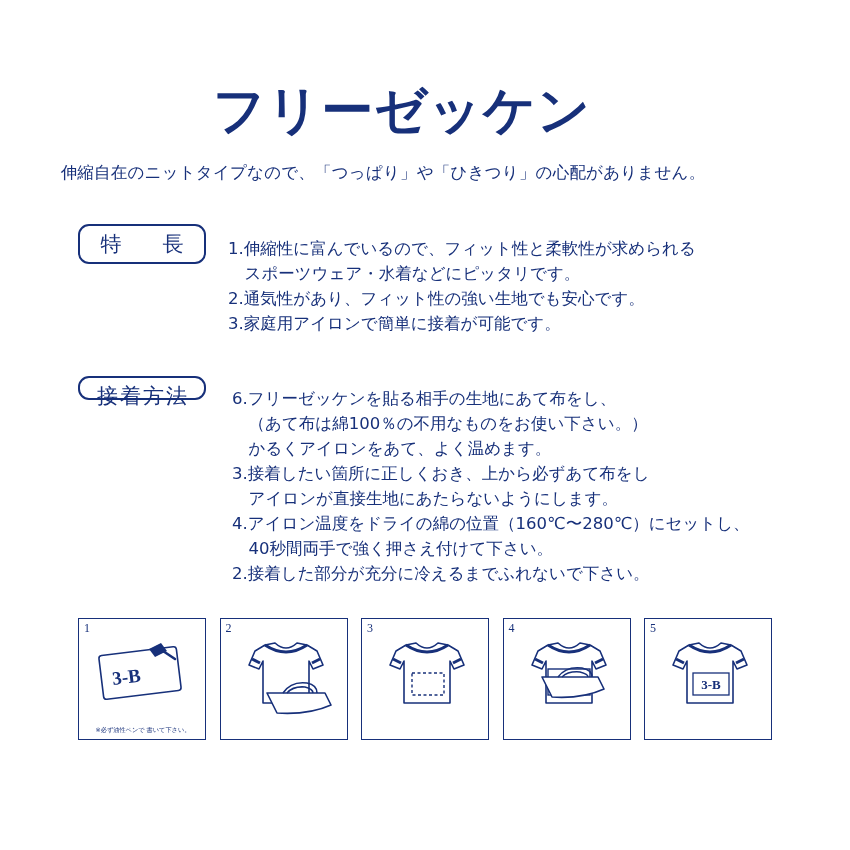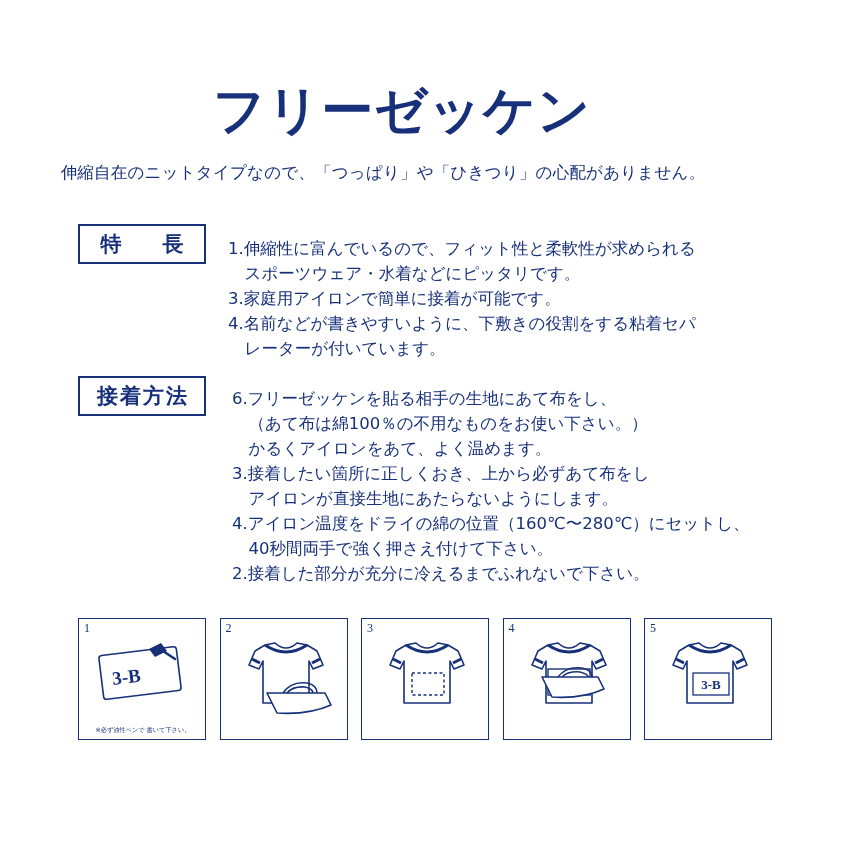--- a/index.html
+++ b/index.html
@@ -43,44 +43,44 @@
     font-size: 16.5px;
     color: #17307a;
     letter-spacing: 0.2px;
   }
 
   
   .badge {
     position: absolute;
     box-sizing: border-box;
     border: 2.5px solid #17307a;
-    border-radius: 0;
-    color: #17307a;
-    font-weight: bold;
+    border-radius: 11px;
+    color: #17307a;
+    font-weight: normal;
     text-align: center;
     background: #ffffff;
   }
   .badge-inner {
     display: block;
   }
   #badge-features {
     left: 78px;
     top: 224px;
     width: 128px;
     height: 40px;
     font-size: 21px;
     line-height: 36px;
     letter-spacing: 10px;
     text-indent: 10px;
   }
   #badge-method {
     left: 78px;
     top: 376px;
     width: 128px;
-    height: 40px;
+    height: 24px;
     font-size: 21px;
     line-height: 36px;
     letter-spacing: 2px;
     text-indent: 2px;
   }
 
   
   .list {
     position: absolute;
     font-size: 16.5px;
@@ -155,23 +155,22 @@
 
   <div class="title">フリーゼッケン</div>
   <div class="subtitle">伸縮自在のニットタイプなので、「つっぱり」や「ひきつり」の心配がありません。</div>
 
   <div class="badge" id="badge-features">
     <span class="badge-inner">特　長</span>
   </div>
   <div class="list" id="features-list">
     <span class="li">1.伸縮性に富んでいるので、フィット性と柔軟性が求められる
 　スポーツウェア・水着などにピッタリです。</span>
+    <span class="li">2.通気性があり、フィット性の強い生地でも安心です。</span>
     <span class="li">3.家庭用アイロンで簡単に接着が可能です。</span>
-    <span class="li">4.名前などが書きやすいように、下敷きの役割をする粘着セパ
-　レーターが付いています。</span>
   </div>
 
   <div class="badge" id="badge-method">
     <span class="badge-inner">接着方法</span>
   </div>
   <div class="list" id="method-list">
     <span class="li">6.フリーゼッケンを貼る相手の生地にあて布をし、
 　（あて布は綿100％の不用なものをお使い下さい。）
 　かるくアイロンをあて、よく温めます。</span>
     <span class="li">3.接着したい箇所に正しくおき、上から必ずあて布をし

